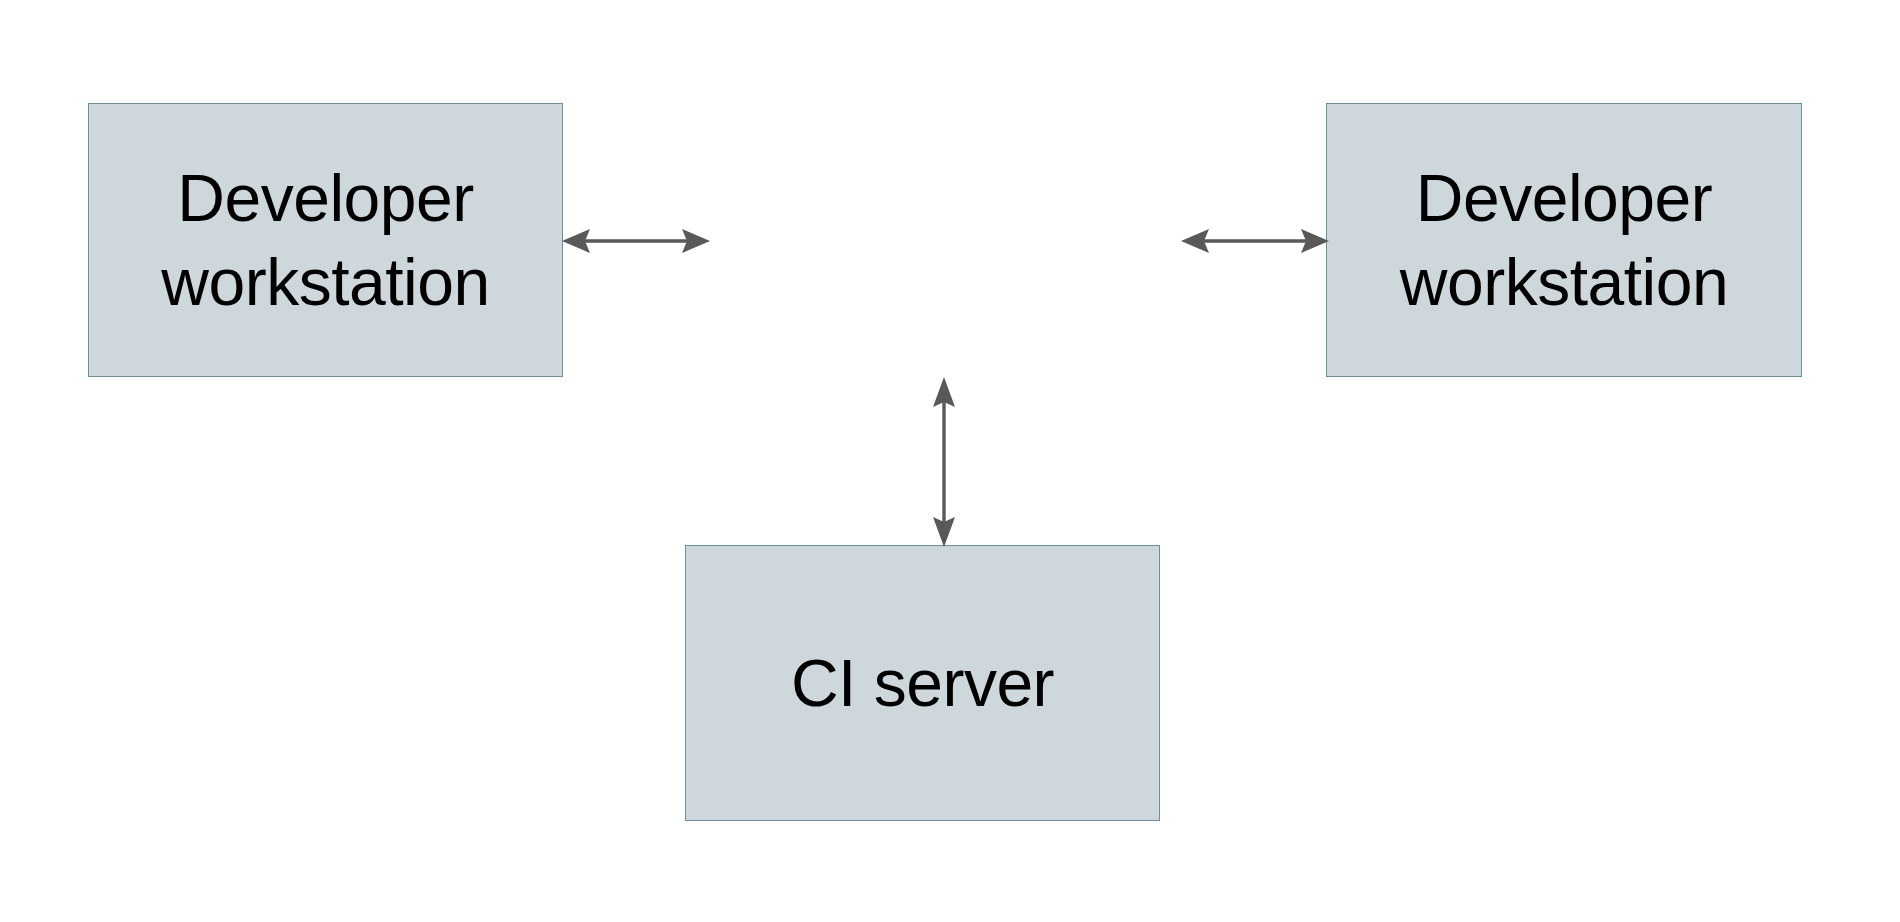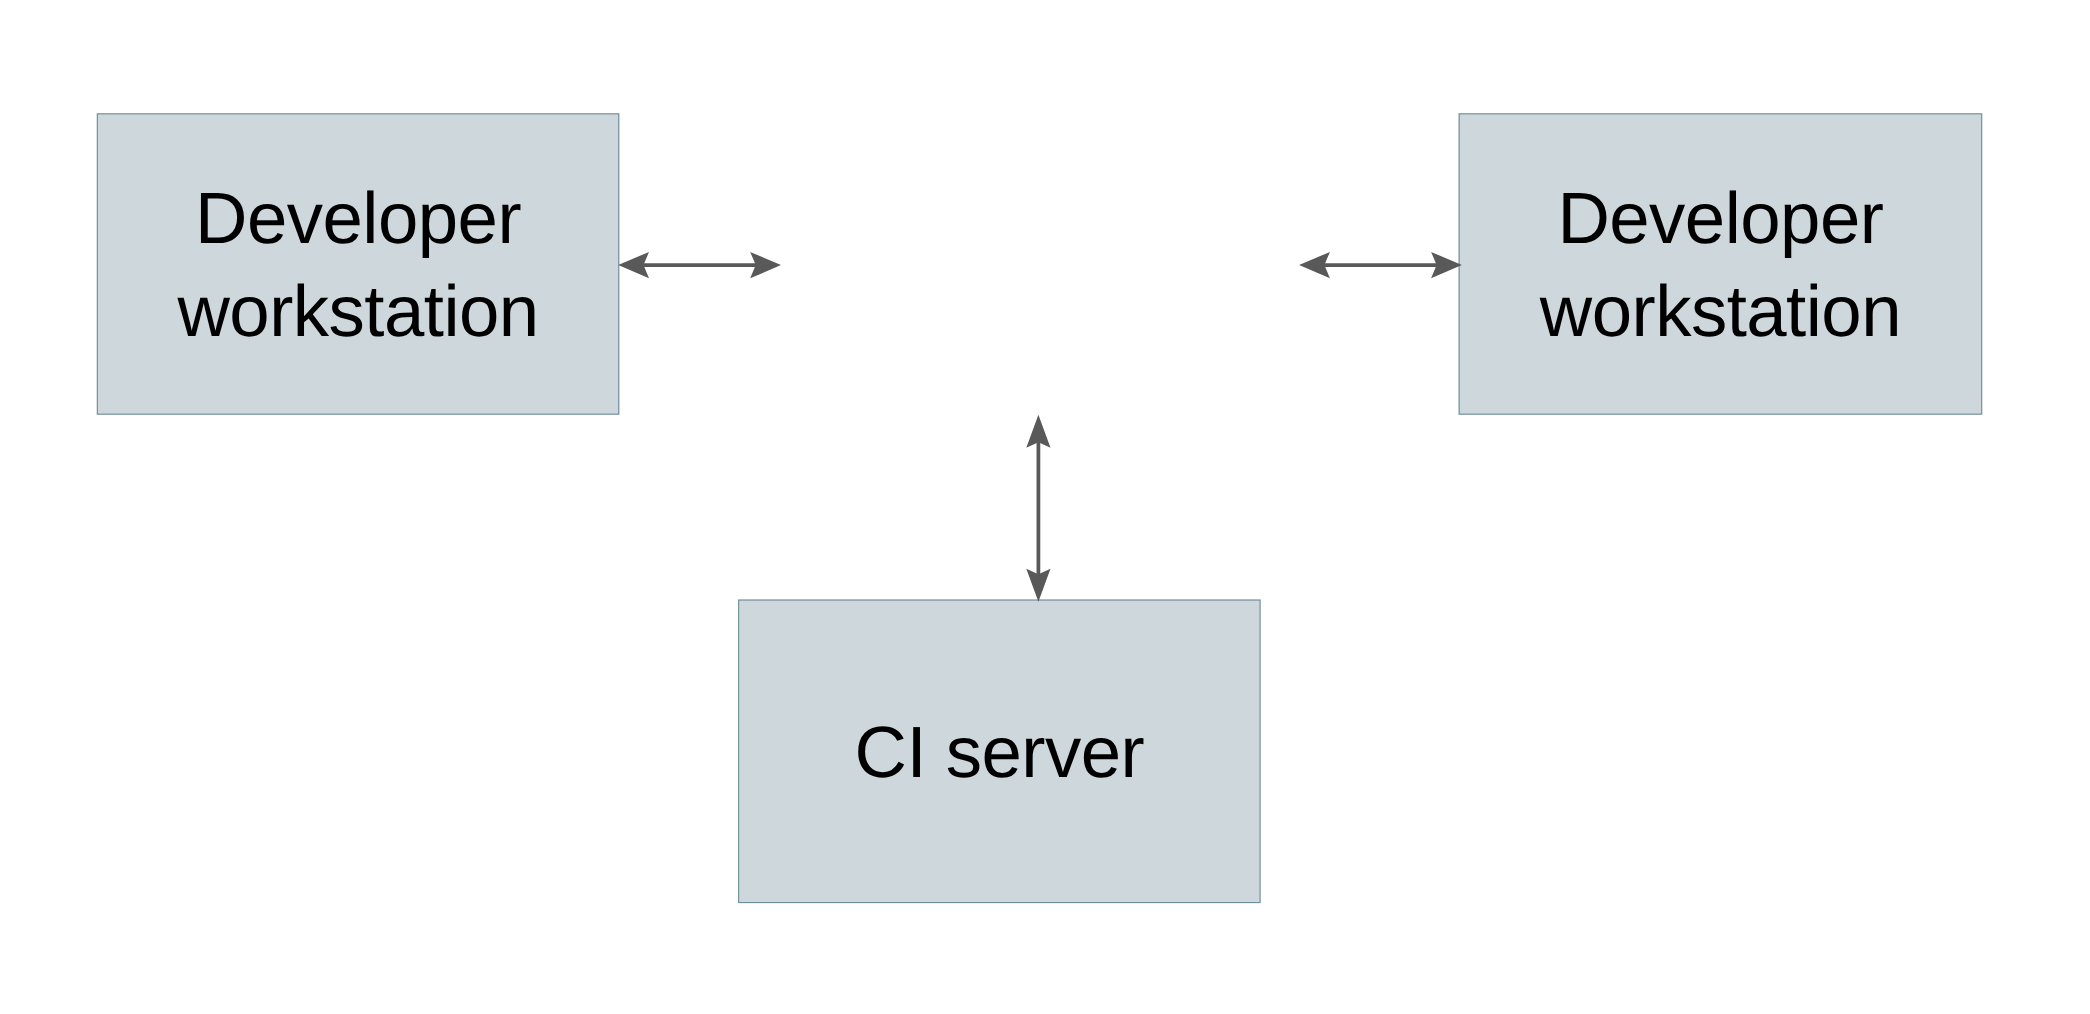--- a/index.html
+++ b/index.html
@@ -36,21 +36,21 @@
     color: #000000;
     letter-spacing: -0.5px;
     font-weight: 400;
     white-space: pre-line;
     padding: 0 10px;
   }
   
   #node-dev-left   { left: 88px;   top: 103px; width: 475px; height: 274px; }
   #node-cache      { left: 707px;  top: 103px; width: 475px; height: 274px; }
   #node-dev-right  { left: 1326px; top: 103px; width: 476px; height: 274px; }
-  #node-ci         { left: 671px;  top: 545px; width: 475px; height: 276px; }
+  #node-ci         { left: 685px;  top: 545px; width: 475px; height: 276px; }
 
   .connector {
     position: absolute;
     overflow: visible;
   }
   #conn-left-cache  { left: 560px; top: 214px; width: 152px; height: 54px; }
   #conn-cache-right { left: 1179px; top: 214px; width: 152px; height: 54px; }
   #conn-cache-ci    { left: 917px; top: 374px; width: 54px; height: 176px; }
 </style>
 </head>

